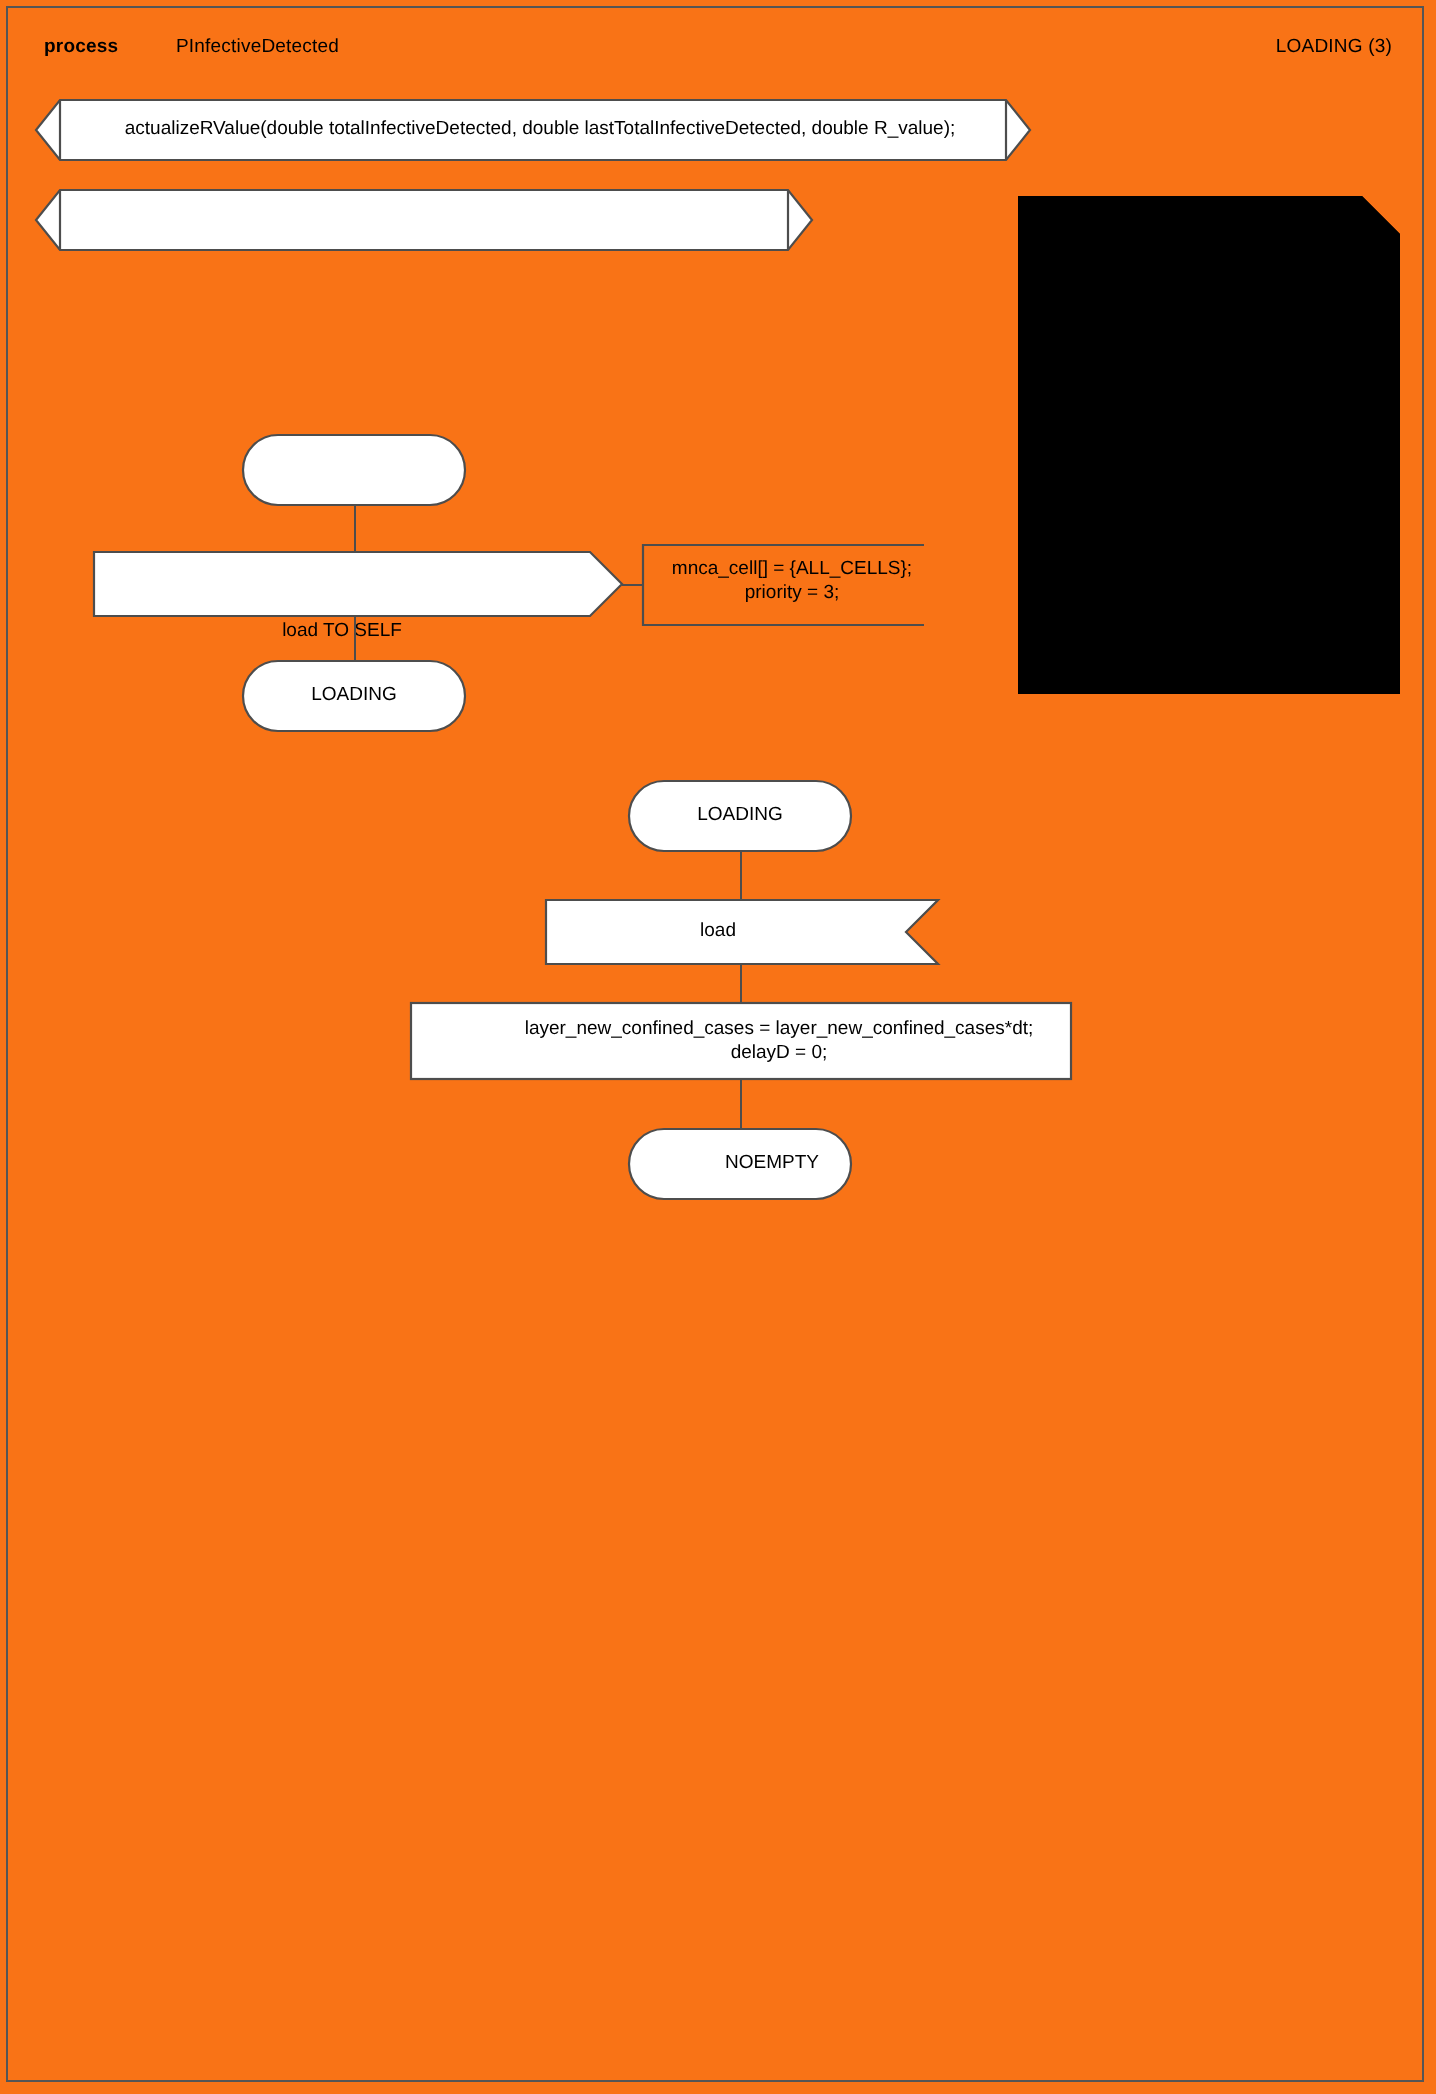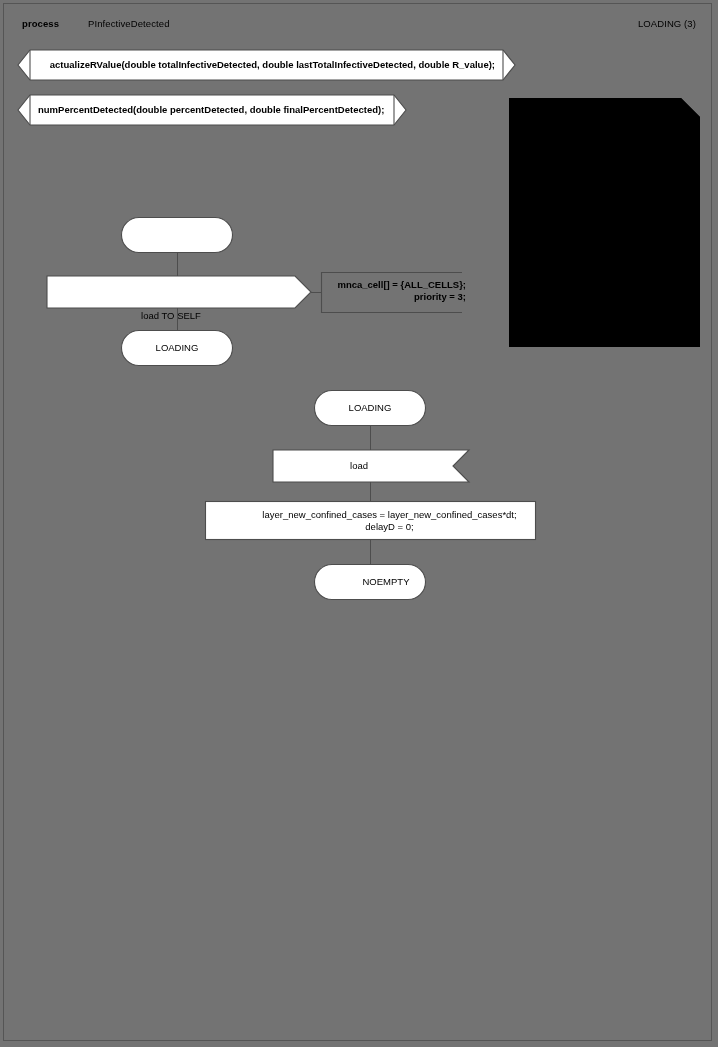--- a/index.html
+++ b/index.html
@@ -8,21 +8,21 @@
     padding: 0;
     background: #ffffff;
   }
   body {
     font-family: "Liberation Sans", sans-serif;
   }
   #page {
     position: relative;
     width: 718px;
     height: 1047px;
-    background: #737373;
+    background: #f97316;
     overflow: hidden;
     font-family: "Liberation Sans", sans-serif;
     color: #000000;
   }
   
   #page-frame {
     position: absolute;
     left: 3px;
     top: 3px;
     width: 709px;
@@ -74,22 +74,21 @@
   .lbl {
     position: absolute;
     font-size: 9.5px;
     line-height: 12px;
     white-space: pre;
     color: #000000;
     text-align: center;
     pointer-events: none;
   }
   .lbl.left {
-    text-align: right;
-    font-weight: bold;
+    text-align: center;
   }
   
   .conn {
     position: absolute;
     background: #4d4d4d;
     width: 1px;
   }
   .conn-h {
     position: absolute;
     background: #4d4d4d;
@@ -139,21 +138,20 @@
   </div>
   <div class="lbl left" style="left:45px; top:59px; width:450px;">actualizeRValue(double totalInfectiveDetected, double lastTotalInfectiveDetected, double R_value);</div>
 
   <div class="shape" style="left:18px; top:95px;">
     <svg width="388" height="30" viewBox="0 0 388 30">
       <path class="stroke" d="M 12,0 L 376,0 L 388,15 L 376,30 L 12,30 L 0,15 Z"></path>
       <path class="stroke" d="M 12,0 L 12,30"></path>
       <path class="stroke" d="M 376,0 L 376,30"></path>
     </svg>
   </div>
-  <div class="lbl left" style="left:38px; top:104px; width:340px;">numPercentDetected(double percentDetected, double finalPercentDetected);</div>
 
   <div id="dcl-note">
     <svg width="191" height="249" viewBox="0 0 191 249">
       <path class="stroke" d="M 0,0 L 172,0 L 191,19 L 191,249 L 0,249 Z"></path>
       <path class="stroke-open" d="M 172,0 L 172,19 L 191,19"></path>
     </svg>
     <div id="dcl-text">DCL
 double totalInfective;
 double newInfective=0;
 double newInfectiveDetected=0;

